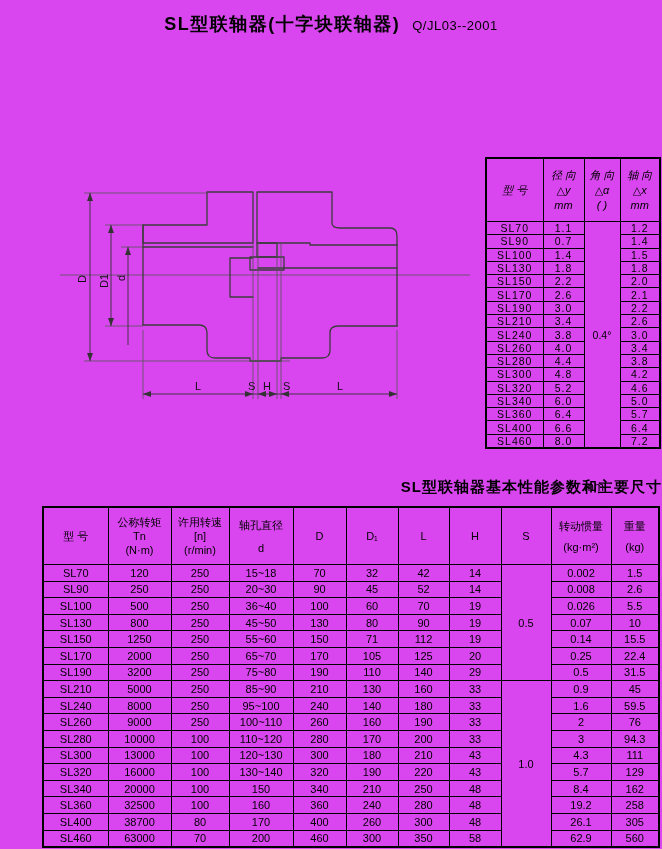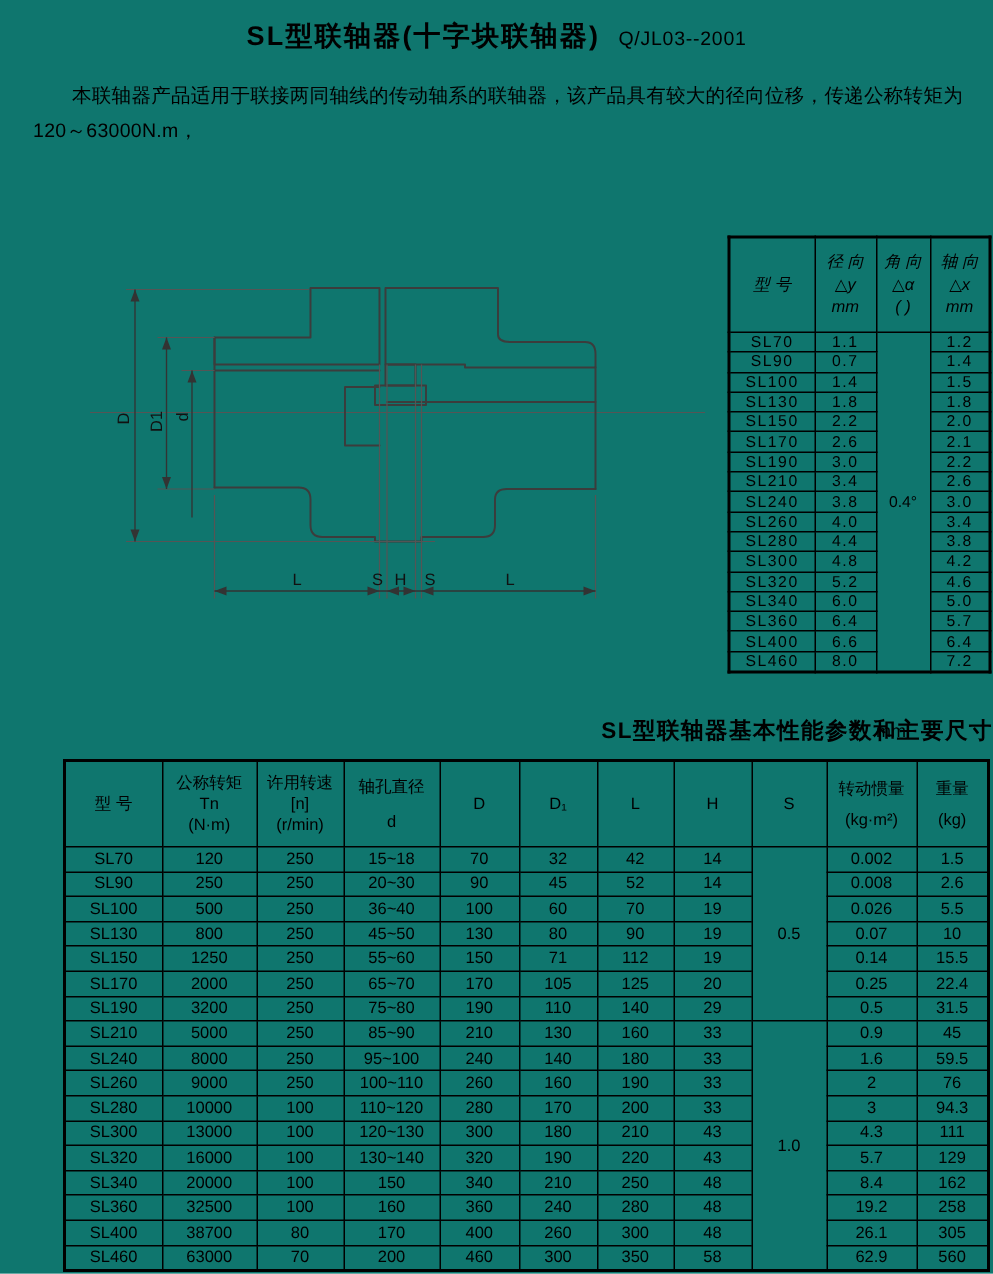--- a/index.html
+++ b/index.html
@@ -1,18 +1,18 @@
 <!DOCTYPE html>
 <html><head>
 <meta charset="utf-8">
 <style>
   html,body{margin:0;padding:0;background:#fff;}
   body{width:662px;height:849px;position:relative;overflow:hidden;
        font-family:"Liberation Sans","DejaVu Sans",sans-serif;color:#000;}
-  .page{position:absolute;inset:0;background:#0f766e;}
+  .page{position:absolute;inset:0;background:#d946ef;}
 
   .title-row{position:absolute;top:12px;left:0;width:100%;text-align:center;white-space:nowrap;}
   .doc-title{font-size:18px;font-weight:bold;letter-spacing:1.5px;}
   .doc-standard{font-size:13px;margin-left:12px;letter-spacing:0.5px;}
 
   .desc{position:absolute;top:52px;left:22px;right:6px;font-size:13px;line-height:23px;letter-spacing:0.2px;}
   .desc .line1{text-indent:2em;}
 
   table{border-collapse:collapse;table-layout:fixed;}
   th,td{border:1px solid #000;text-align:center;vertical-align:middle;padding:0;
@@ -43,21 +43,20 @@
 </head>
 <body>
 
 <div class="page">
 
   <div class="title-row">
     <span class="doc-title">SL型联轴器(十字块联轴器)</span><span class="doc-standard">Q/JL03--2001</span>
   </div>
 
   <div class="desc">
-    <div class="line1">本联轴器产品适用于联接两同轴线的传动轴系的联轴器，该产品具有较大的径向位移，传递公称转矩为120～63000N.m，</div>
   </div>
 
   <svg class="drawing" width="430" height="262" viewBox="55 150 430 262">
     <defs>
       <pattern id="h45" patternUnits="userSpaceOnUse" width="7" height="7">
         <path d="M0,7 L7,0" stroke="#666" stroke-width="0.8"></path>
       </pattern>
       <pattern id="h135" patternUnits="userSpaceOnUse" width="7" height="7">
         <path d="M0,0 L7,7" stroke="#666" stroke-width="0.8"></path>
       </pattern>

